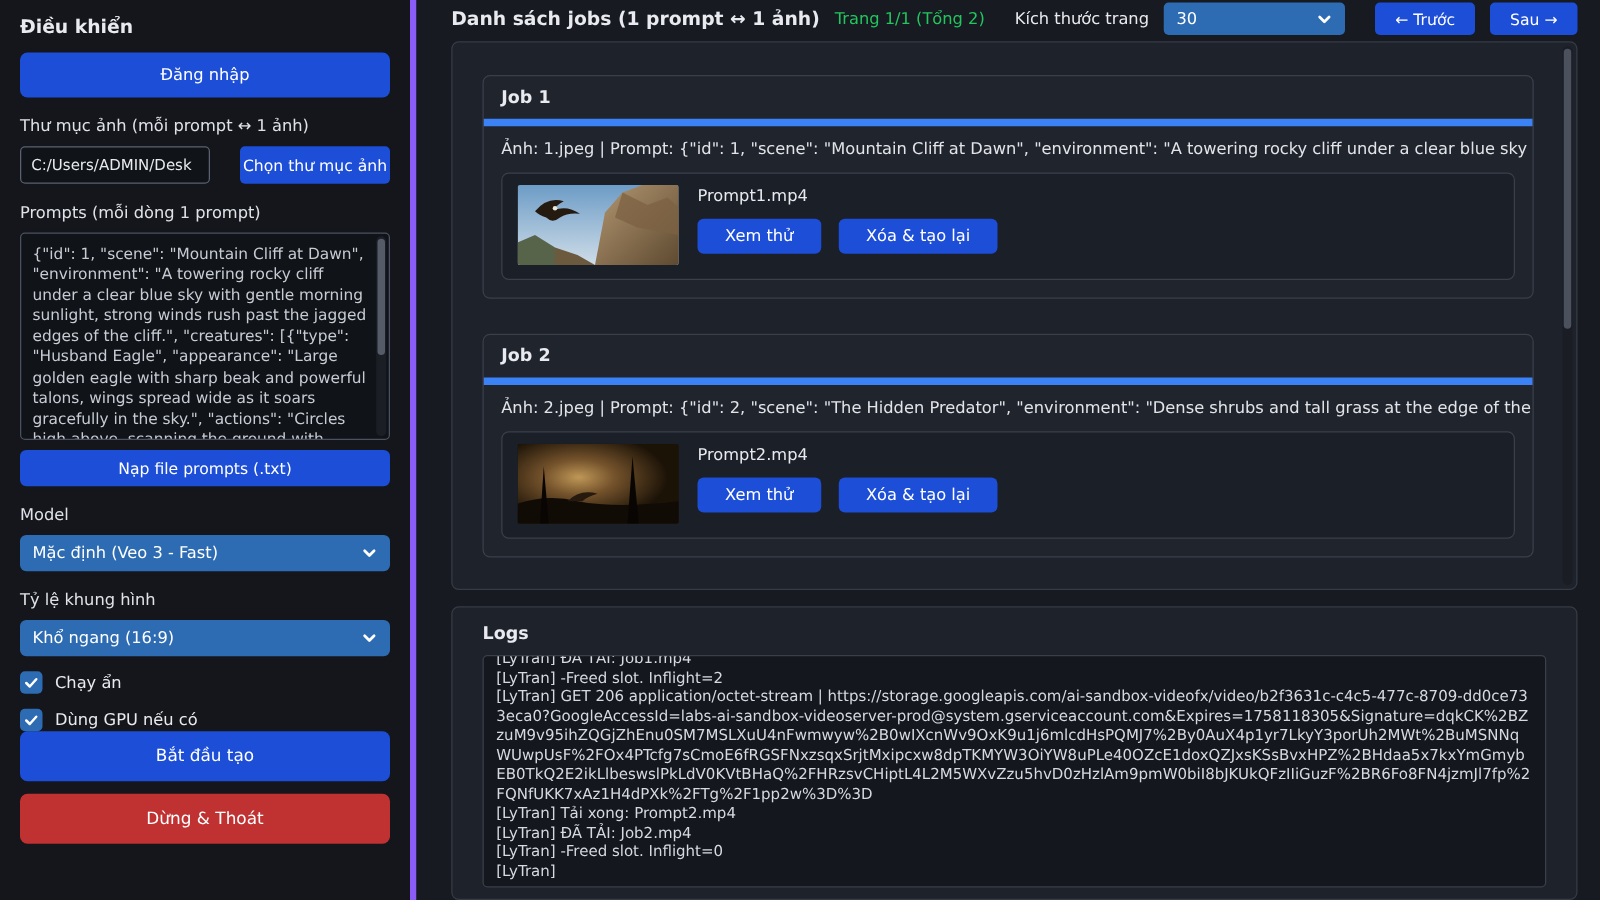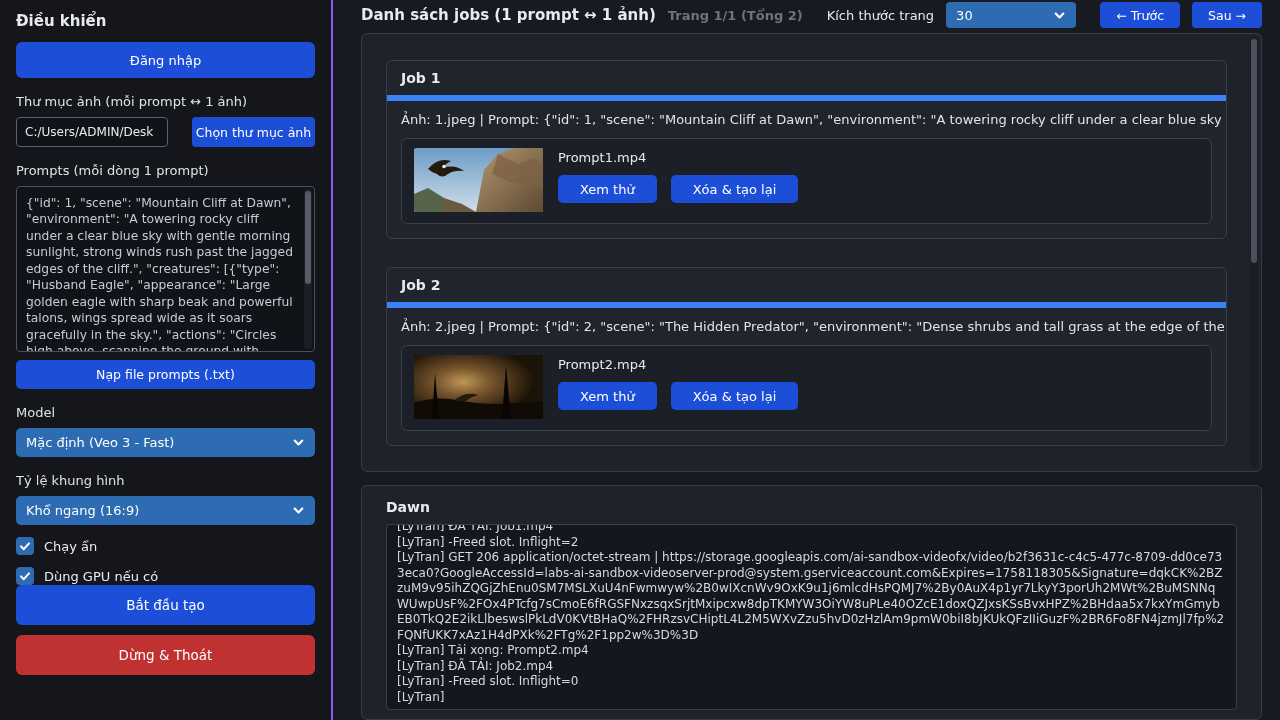--- a/index.html
+++ b/index.html
@@ -7,21 +7,21 @@
   body {
     background:#171a20;
     color:#e8eaef;
     font-family:"DejaVu Sans","Liberation Sans",sans-serif;
   }
   .app { display:flex; width:1280px; height:720px; }
 
   
   .sidebar {
     width:333px; min-width:333px; height:100%;
-    background:#14161b; border-right:2px solid #8b5cf6;
+    background:#14161b; border-right:5px solid #8b5cf6;
     padding:12px 16px 0;
   }
   .sidebar-title { font-size:15px; font-weight:bold; margin-bottom:12px; }
   .btn {
     display:flex; align-items:center; justify-content:center;
     background:#1d4ed8; color:#fff; border:none; border-radius:6px;
     font-size:13px; cursor:pointer; font-family:inherit; white-space:nowrap;
   }
   .btn-block { width:100%; height:36px; }
   .field-label { display:block; font-size:13px; color:#dfe2e8; margin:16px 0 8px; }
@@ -53,21 +53,21 @@
     display:flex; align-items:center; justify-content:center; flex:none;
   }
   .check-label { font-size:13px; }
   .start-btn { width:100%; height:40px; font-size:13.5px; }
   .stop-btn  { width:100%; height:40px; margin-top:10px; background:#c03131; font-size:13.5px; }
 
   
   .main { flex:1; min-width:0; padding:0 18px 0 28px; display:flex; flex-direction:column; }
   .main-header { height:31px; display:flex; align-items:center; gap:12px; }
   .main-title { font-size:15px; font-weight:bold; white-space:nowrap; }
-  .page-info { font-size:13px; color:#737373; white-space:nowrap;font-weight:bold; }
+  .page-info { font-size:13px; color:#22c55e; white-space:nowrap; }
   .mh-spacer { flex:1; }
   .ps-label { font-size:13px; white-space:nowrap; }
   .ps-select { width:147px; height:26px; border-radius:4px; }
   .nav-btn { height:26px; padding:0 16px; border-radius:4px; font-size:12.5px; }
   .nav-prev { margin-left:12px; }
 
   .jobs-panel {
     position:relative; margin-top:3px; height:448px;
     background:#1e222a; border:1px solid #363b46; border-radius:6px;
     padding:26px 34px 0 24px; overflow:hidden;
@@ -256,21 +256,21 @@
           </div>
         </div>
       </div>
 
       <div class="jobs-scrollbar">
         <div class="sb-thumb"></div>
       </div>
     </div>
 
     <div class="logs-panel">
-      <div class="logs-title">Dawn</div>
+      <div class="logs-title">Logs</div>
       <div class="log-box">
         <div class="log-content">
           <div>[LyTran] ĐÃ TẢI: Job1.mp4</div>
           <div>[LyTran] -Freed slot. Inflight=2</div>
           <div>[LyTran] GET 206 application/octet-stream | https://storage.googleapis.com/ai-sandbox-videofx/video/b2f3631c-c4c5-477c-8709-dd0ce733eca0?GoogleAccessId=labs-ai-sandbox-videoserver-prod@system.gserviceaccount.com&amp;Expires=1758118305&amp;Signature=dqkCK%2BZzuM9v95ihZQGjZhEnu0SM7MSLXuU4nFwmwyw%2B0wIXcnWv9OxK9u1j6mlcdHsPQMJ7%2By0AuX4p1yr7LkyY3porUh2MWt%2BuMSNNqWUwpUsF%2FOx4PTcfg7sCmoE6fRGSFNxzsqxSrjtMxipcxw8dpTKMYW3OiYW8uPLe40OZcE1doxQZJxsKSsBvxHPZ%2BHdaa5x7kxYmGmybEB0TkQ2E2ikLlbeswslPkLdV0KVtBHaQ%2FHRzsvCHiptL4L2M5WXvZzu5hvD0zHzlAm9pmW0biI8bJKUkQFzIIiGuzF%2BR6Fo8FN4jzmJl7fp%2FQNfUKK7xAz1H4dPXk%2FTg%2F1pp2w%3D%3D</div>
           <div>[LyTran] Tải xong: Prompt2.mp4</div>
           <div>[LyTran] ĐÃ TẢI: Job2.mp4</div>
           <div>[LyTran] -Freed slot. Inflight=0</div>
           <div>[LyTran]</div>
         </div>

